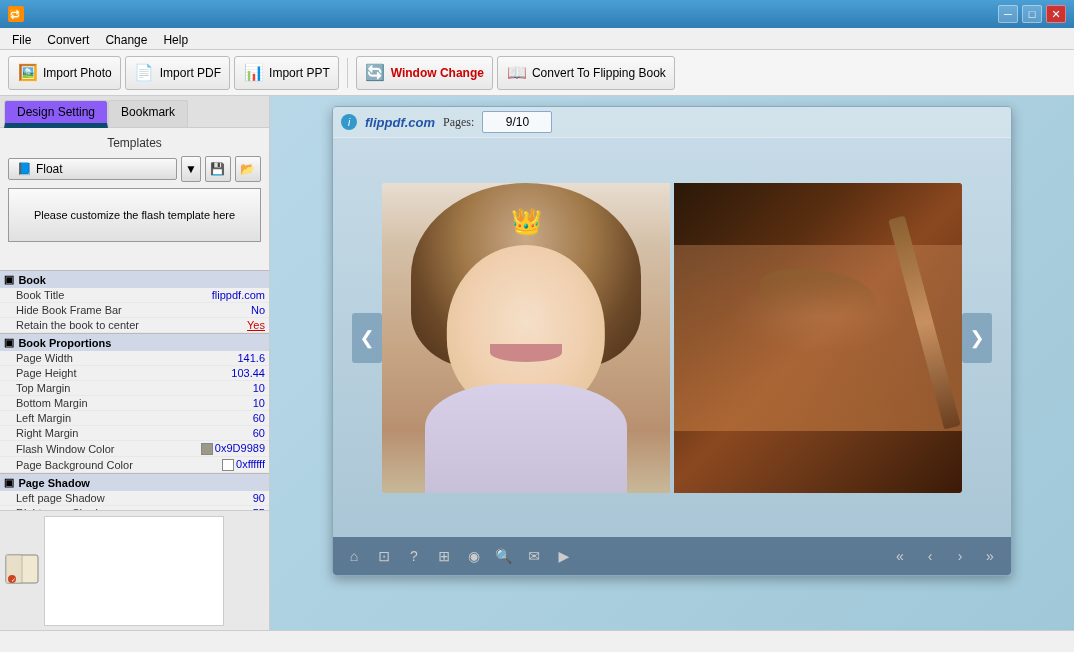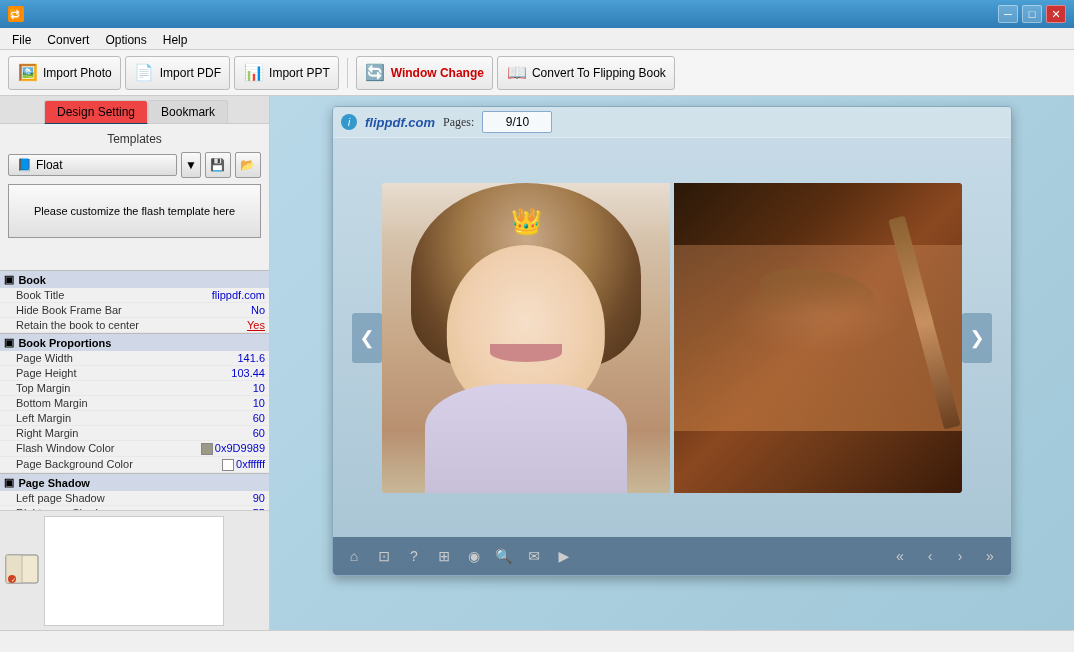--- a/index.html
+++ b/index.html
@@ -92,25 +92,24 @@
     .tab {
       padding: 4px 12px;
       border: 1px solid #ccc;
       border-bottom: none;
       background: #d8d8d8;
       cursor: pointer;
       border-radius: 3px 3px 0 0;
       font-size: 12px;
     }
     .tab.active {
-      background: #ef4444;
-      border-bottom: 1px solid #0c4a6e;
+      background: #8b5cf6;
+      border-bottom: 5px solid #0c4a6e;
       margin-bottom: -1px;
       z-index: 1;
-      margin-left: 40px;
     }
 
     .panel-content {
       padding: 8px;
       overflow-y: auto;
       flex: 1;
     }
 
     .templates-section { margin-bottom: 10px; }
     .templates-label { font-size: 12px; margin-bottom: 6px; color: #333; text-align: center; }
@@ -163,21 +162,21 @@
       font-weight: bold;
       display: flex;
       align-items: center;
       gap: 4px;
       border-top: 1px solid #bbb;
     }
     .tree-row {
       display: flex;
       padding: 1px 4px 1px 16px;
       border-bottom: 1px solid #e8e8e8;
-      align-items: flex-start;
+      align-items: flex-end;
     }
     .tree-row-label { flex: 1; color: #333; }
     .tree-row-value { color: #0000cc; }
     .tree-row-value.yes { color: #cc0000; text-decoration: underline; }
     .color-swatch { width: 12px; height: 12px; display: inline-block; border: 1px solid #888; margin-right: 2px; vertical-align: middle; }
 
     
     .thumbnail-area {
       height: 120px;
       background: #e8e8e8;
@@ -360,21 +359,21 @@
   <div class="title-bar-buttons">
     <button class="title-btn">─</button>
     <button class="title-btn">□</button>
     <button class="title-btn close">✕</button>
   </div>
 </div>
 
 <div class="menu-bar">
   <span class="menu-item">File</span>
   <span class="menu-item">Convert</span>
-  <span class="menu-item">Options</span>
+  <span class="menu-item">Change</span>
   <span class="menu-item">Help</span>
 </div>
 
 <div class="toolbar">
   <button class="toolbar-btn">
     <div class="toolbar-icon">🖼️</div>
     <span>Import Photo</span>
   </button>
   <button class="toolbar-btn">
     <div class="toolbar-icon">📄</div>

